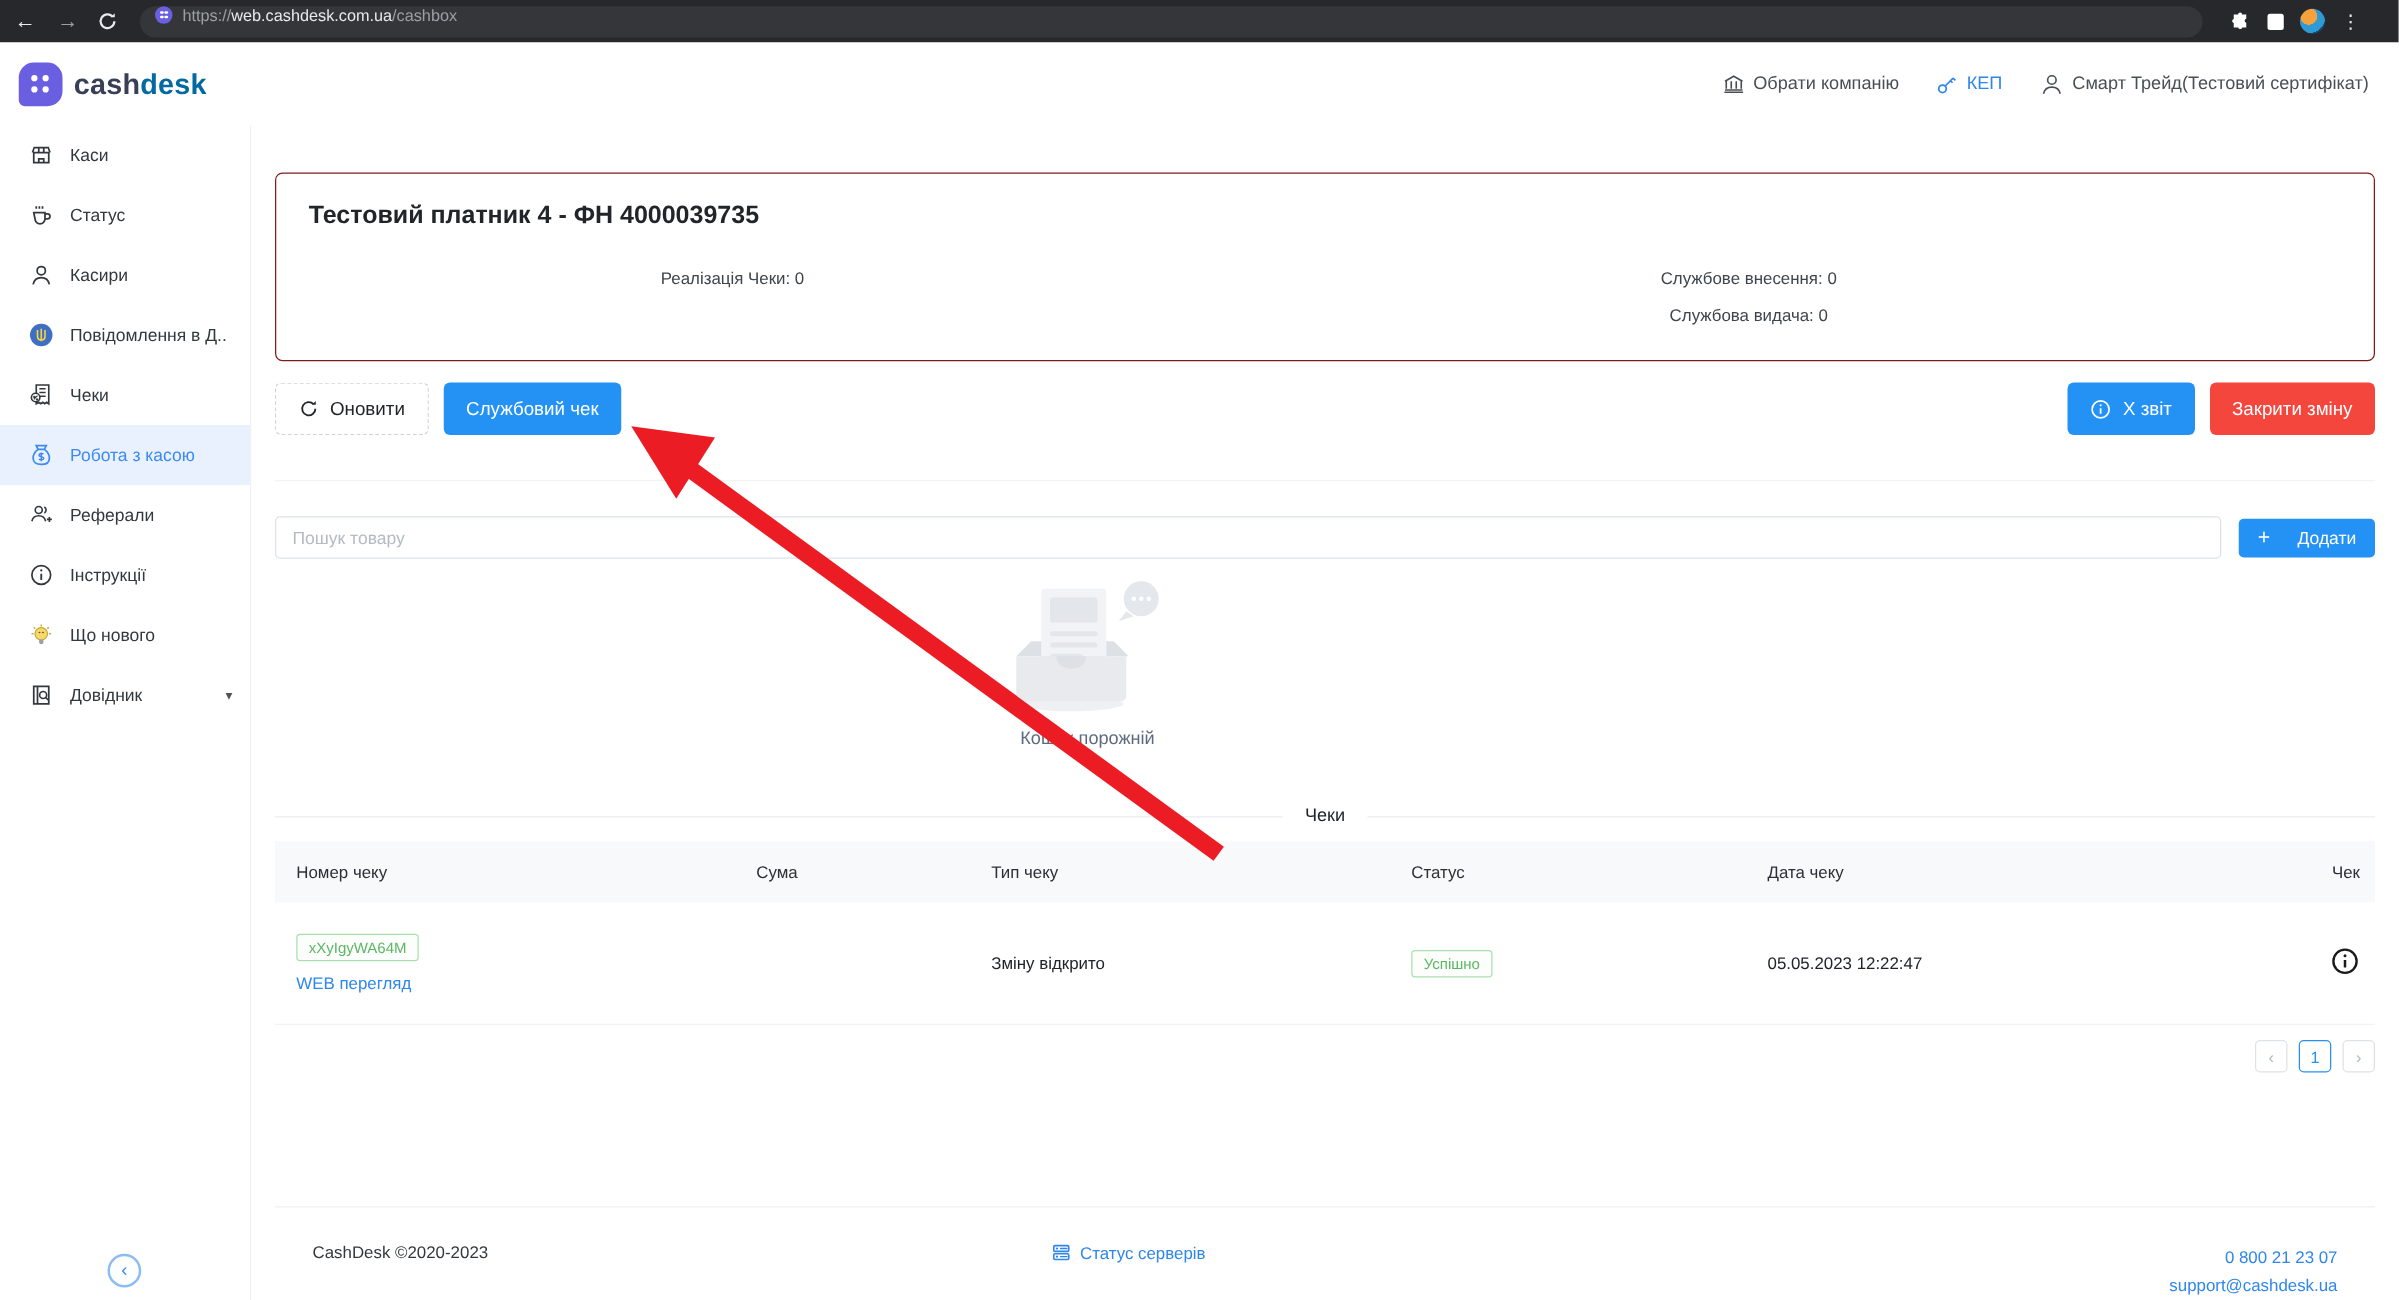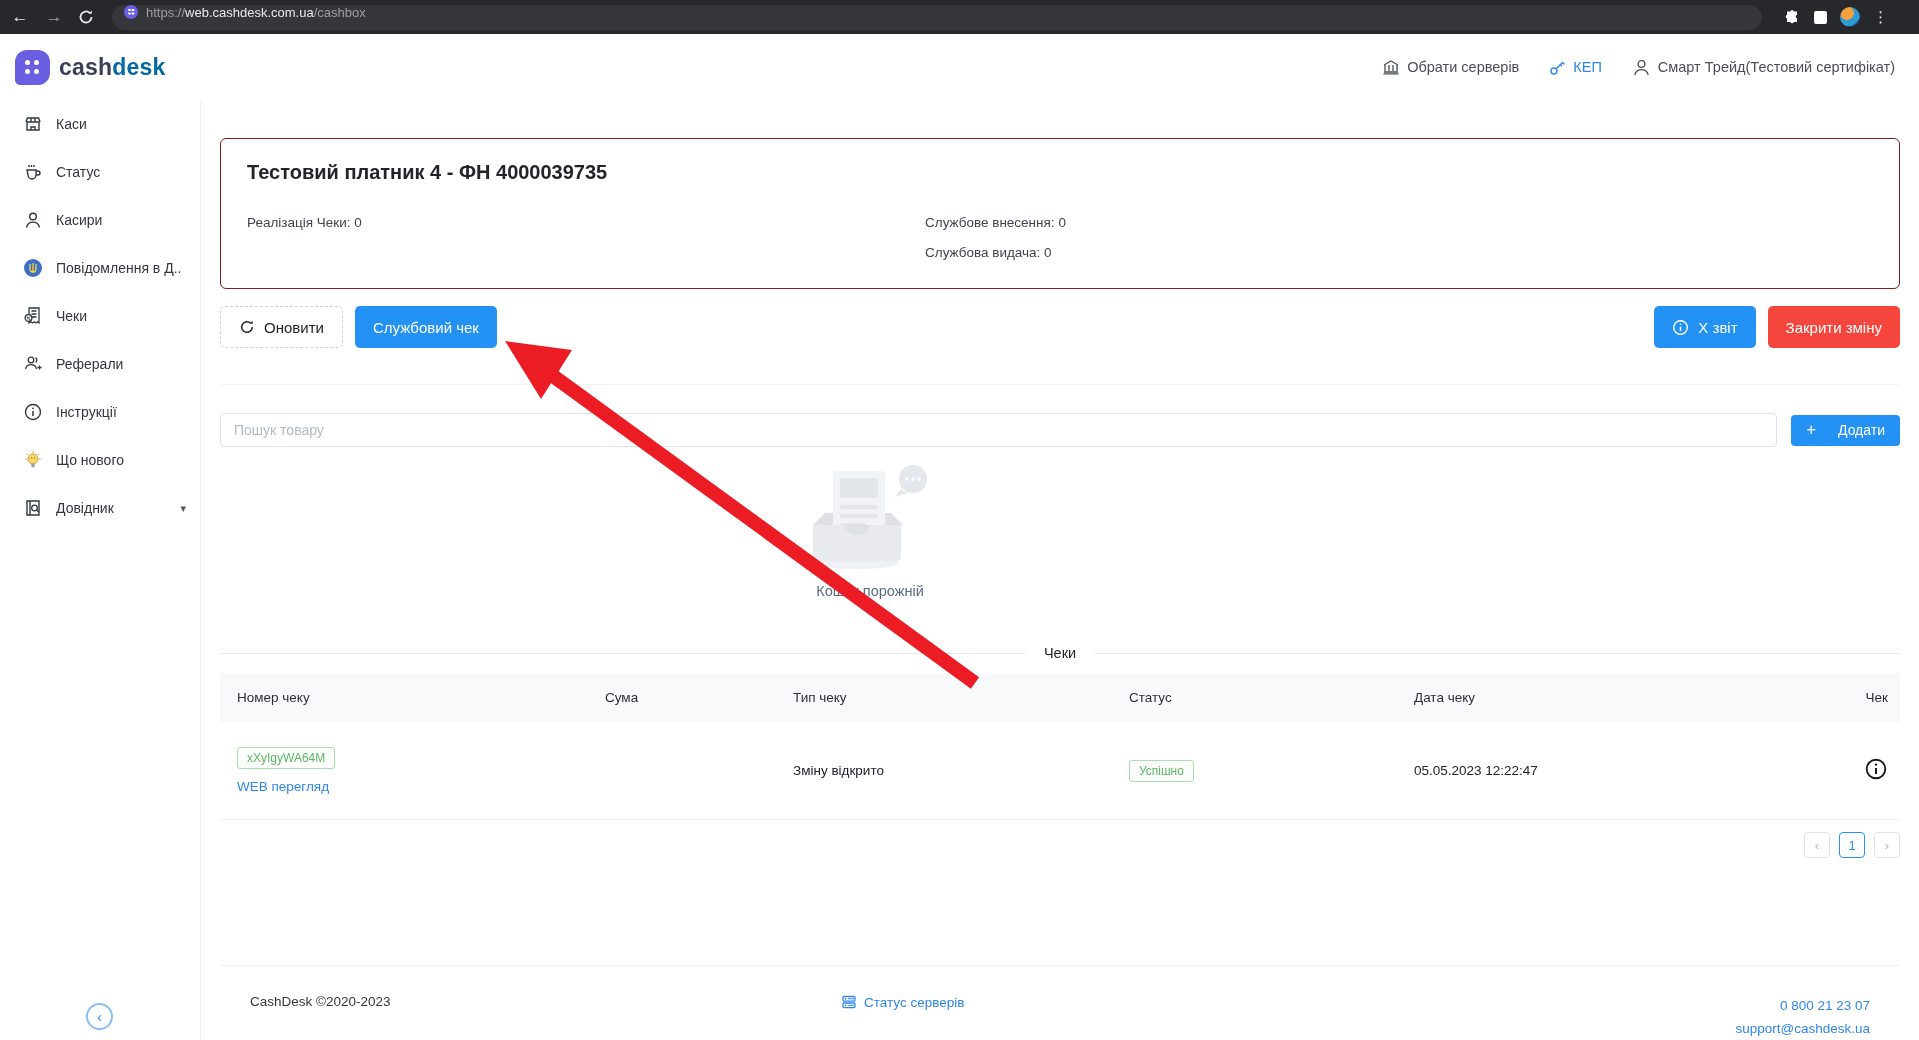--- a/index.html
+++ b/index.html
@@ -46,21 +46,21 @@
   .side-item .chev { margin-left:auto; color:#555; font-size:11px; }
   .collapse-btn { position:absolute; left:86px; bottom:10px; width:27px; height:27px; border-radius:50%;
     border:2px solid #8cbdf2; color:#3d8af2; background:#fdfefe; font-size:15px; line-height:23px; text-align:center; cursor:pointer; }
 
   .content { flex:1; display:flex; flex-direction:column; padding:0 19px; position:relative; }
 
   
   .top-card { margin-top:38px; border:1px solid #7f1d1d; border-radius:6px; padding:22px 26px 20px; }
   .card-title { font-size:20px; font-weight:bold; color:#212529; margin-bottom:24px; }
   .stats { display:grid; grid-template-columns:678px 1fr auto; font-size:13.5px; color:#3f454c; }
-  .stats .cell div { line-height:30px; }
+  .stats .cell div { line-height:30px;text-align:center; }
   .stats .right { text-align:right; }
   .stats b { color:#111; }
   .bagwrap { display:inline-block; vertical-align:-4px; margin-left:4px; }
 
   
   .btn-row { display:flex; align-items:center; margin-top:17px; }
   .btn { height:42px; border-radius:5px; font-size:15px; display:inline-flex; align-items:center; gap:9px;
     padding:0 18px; cursor:pointer; border:none; font-family:inherit; }
   .btn-outline { background:#fff; border:1px dashed #cfd4da; color:#212529; }
   .btn-blue { background:#2492f5; color:#fff; }
@@ -145,21 +145,21 @@
 <div class="app-header">
   <div class="brand">
     <span class="brand-mark"></span>
     <span class="brand-word"><span>cash</span><span class="lt">desk</span></span>
   </div>
   <div class="hdr-right">
     <div class="hdr-item">
       <svg class="ic" width="18" height="18" viewBox="0 0 18 18">
           <path d="M2 7 9 3l7 4M3 7v6M7 7v6M11 7v6M15 7v6M2 14h14M1.5 15.8h15" stroke="#4a4f55" stroke-width="1.3" fill="none"></path>
         </svg>
-      <span>Обрати серверів</span>
+      <span>Обрати компанію</span>
     </div>
     <div class="hdr-item blue">
       <svg class="ic" width="17" height="17" viewBox="0 0 17 17">
           <circle cx="5" cy="12" r="3" stroke="#2f86eb" stroke-width="1.4" fill="none"></circle>
           <path d="M7.2 9.8 13.5 3.5M13.5 3.5l1.8 1.8M11.4 5.6l1.6 1.6" stroke="#2f86eb" stroke-width="1.4" fill="none"></path>
         </svg>
       <span>КЕП</span>
     </div>
     <div class="hdr-item">
       <svg class="ic" width="19" height="19" viewBox="0 0 19 19">
@@ -200,20 +200,27 @@
         </svg>
       <span class="lbl">Повідомлення в Д..</span>
     </div>
     <div class="side-item">
       <svg class="ic" width="20" height="20" viewBox="0 0 20 20">
           <path d="M6 2h10v15l-1.6-1.2L12.8 17l-1.6-1.2L9.6 17 8 15.8 6 17zM8.5 5h5M8.5 8h5M8.5 11h5" stroke="#33383e" stroke-width="1.3" fill="none"></path>
           <circle cx="5.5" cy="12" r="3.4" fill="#fff" stroke="#33383e" stroke-width="1.3"></circle>
           <path d="M4 13.5 7 10.5M4.4 11a.5.5 0 1 0 .1 0M6.6 13a.5.5 0 1 0 .1 0" stroke="#33383e" stroke-width="1" fill="none"></path>
         </svg>
       <span class="lbl">Чеки</span>
+    </div>
+    <div class="side-item active">
+      <svg class="ic" width="20" height="20" viewBox="0 0 20 20">
+          <path d="M7.5 5.5 6 2.5h8l-1.5 3M7.5 5.5h5c2.5 1.8 4 4.2 4 7 0 3.2-2.5 5-6.5 5s-6.5-1.8-6.5-5c0-2.8 1.5-5.2 4-7z" stroke="#3d8af2" stroke-width="1.4" fill="none"></path>
+          <path d="M10 8v7M11.8 9.3c-.5-.6-3.6-.9-3.6.8s3.8.7 3.8 2.5c0 1.5-3 1.5-3.8.6" stroke="#3d8af2" stroke-width="1.2" fill="none"></path>
+        </svg>
+      <span class="lbl">Робота з касою</span>
     </div>
     <div class="side-item">
       <svg class="ic" width="20" height="20" viewBox="0 0 20 20">
           <circle cx="8" cy="6" r="2.8" stroke="#33383e" stroke-width="1.3" fill="none"></circle>
           <path d="M2.5 15c.6-3 2.6-4.4 5.5-4.4s4.9 1.4 5.5 4.4M12.5 3.6a2.8 2.8 0 0 1 0 4.8" stroke="#33383e" stroke-width="1.3" fill="none"></path>
           <path d="M14.5 13.5h4M16.5 11.5v4" stroke="#33383e" stroke-width="1.3"></path>
         </svg>
       <span class="lbl">Реферали</span>
     </div>
     <div class="side-item">

